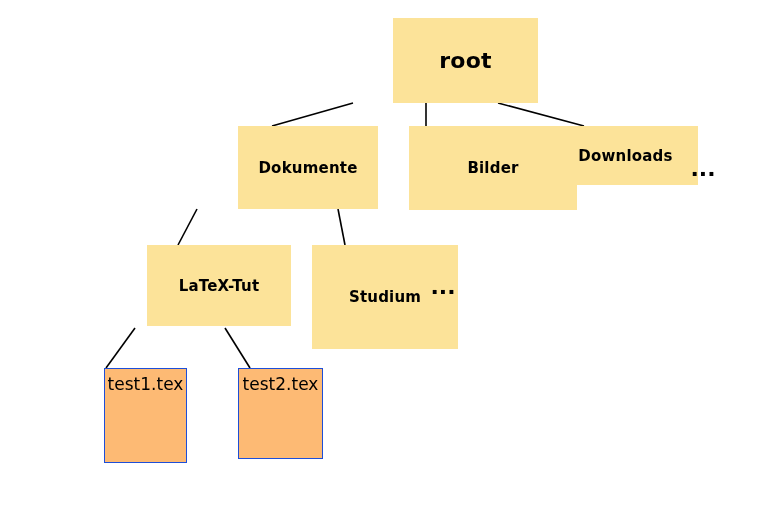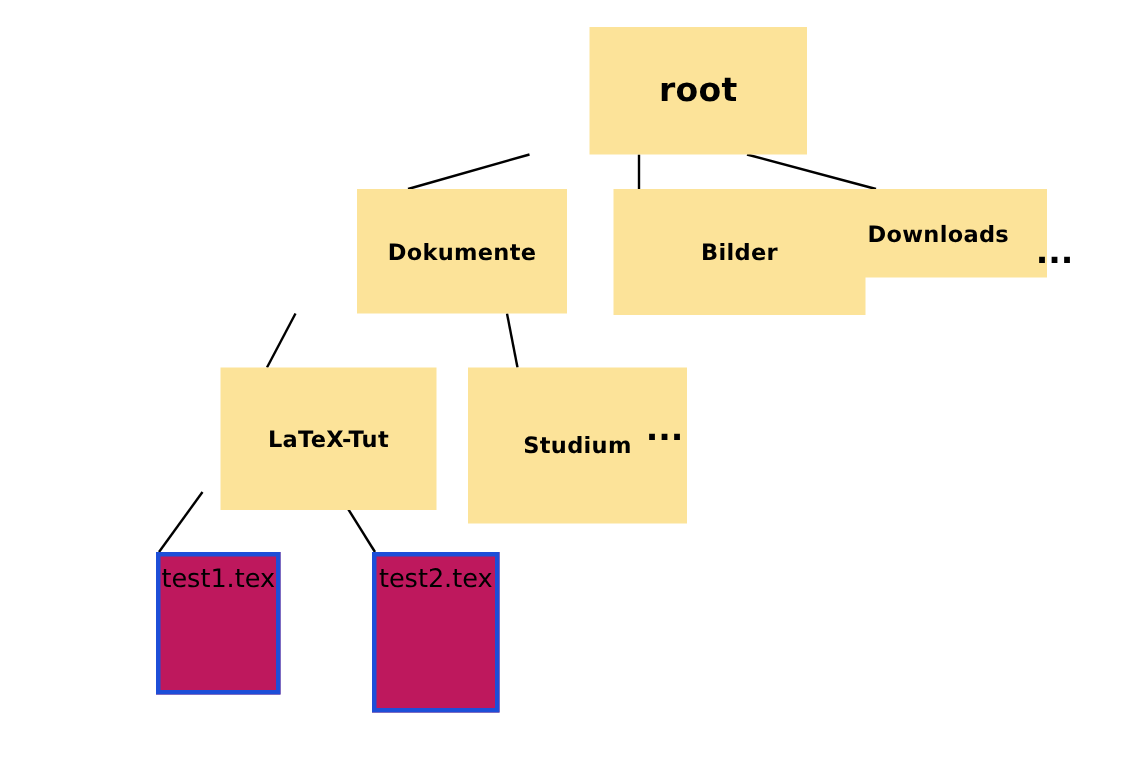--- a/index.html
+++ b/index.html
@@ -35,22 +35,22 @@
   .folder {
     background: #FCE399;
     font-weight: bold;
     font-size: 15px;
     letter-spacing: 0.2px;
   }
   .folder.root {
     font-size: 22px;
   }
   .file {
-    background: #be185d;
-    border: 3px solid #1d4ed8;
+    background: #fdba74;
+    border: 1px solid #1d4ed8;
     font-weight: normal;
     font-size: 17px;
     align-items: flex-start;
     justify-content: center;
     padding-top: 5px;
   }
   .ellipsis {
     position: absolute;
     display: flex;
     align-items: center;
@@ -78,23 +78,23 @@
   <div class="node folder root" style="left:353px; top:18px; width:145px; height:85px;">root</div>
 
   <div class="node folder" style="left:198px; top:126px; width:140px; height:83px;">Dokumente</div>
 
   <div class="node folder" style="left:369px; top:126px; width:168px; height:84px;">Bilder</div>
 
   <div class="node folder" style="left:513px; top:126px; width:145px; height:59px;">Downloads</div>
 
   <div class="ellipsis" style="left:673px; top:126px; width:60px; height:84px;">...</div>
 
-  <div class="node folder" style="left:107px; top:245px; width:144px; height:95px;">LaTeX-Tut</div>
+  <div class="node folder" style="left:107px; top:245px; width:144px; height:81px;">LaTeX-Tut</div>
 
   <div class="node folder" style="left:272px; top:245px; width:146px; height:104px;">Studium</div>
 
   <div class="ellipsis" style="left:413px; top:245px; width:60px; height:83px;">...</div>
 
   <div class="node file" style="left:64px; top:368px; width:83px; height:95px;">test1.tex</div>
 
-  <div class="node file" style="left:208px; top:368px; width:85px; height:107px;">test2.tex</div>
+  <div class="node file" style="left:198px; top:368px; width:85px; height:91px;">test2.tex</div>
 
 </div>
 
 </body></html>

